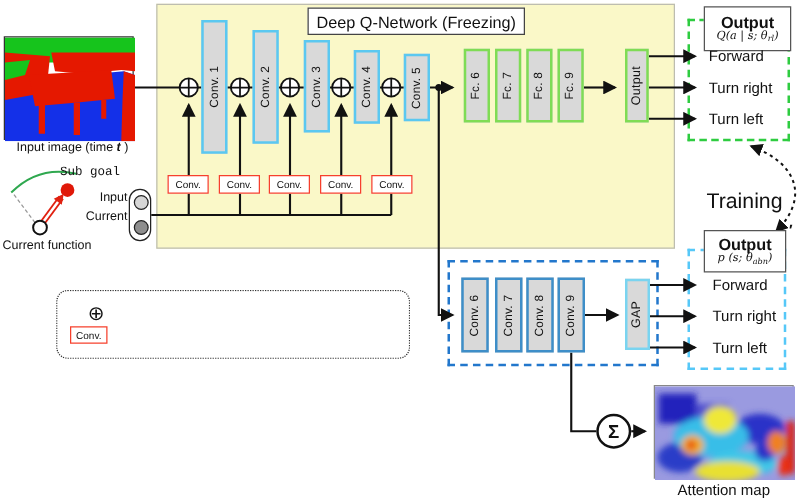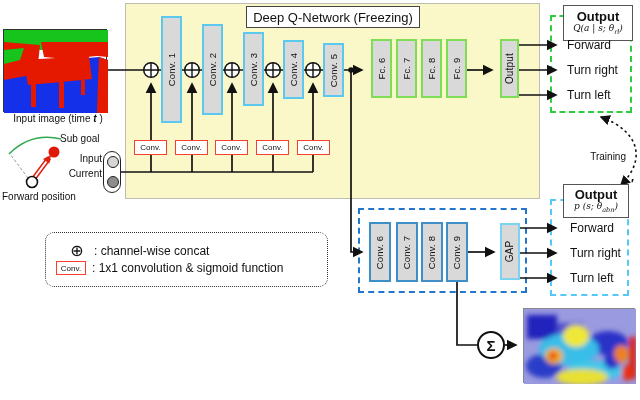--- a/index.html
+++ b/index.html
@@ -137,24 +137,24 @@
 
   <svg class="abs" style="left:5px;top:130px;" width="100" height="78" viewBox="0 0 100 78">
     <path d="M26,52 L5,24" stroke="#999" stroke-width="1" stroke-dasharray="3,2" fill="none"></path>
     <path d="M4,24 Q26,2 56,9" stroke="#2FA84F" stroke-width="1.6" fill="none"></path>
     <path d="M27,51 L44,28" stroke="#E02010" stroke-width="5"></path>
     <path d="M27,51 L44,28" stroke="#fff" stroke-width="2"></path>
     <path d="M46,25 L44.4,33.8 L38,29 Z" fill="#E02010"></path>
     <circle cx="49" cy="22" r="5.5" fill="#E01808"></circle>
     <circle cx="27" cy="52" r="5.5" fill="#fff" stroke="#111" stroke-width="1.6"></circle>
   </svg>
-  <div class="abs cap" style="left:60px;top:133px;">Sub goal</div>
+  <div class="abs cap" style="left:48px;top:133px;font-family:Liberation Mono, monospace;">Sub goal</div>
   <div class="abs cap" style="left:64px;top:153px;width:38px;text-align:right;">Input</div>
   <div class="abs cap" style="left:54px;top:168px;width:48px;text-align:right;">Current</div>
-  <div class="abs cap" style="left:2px;top:191px;">Forward position</div>
+  <div class="abs cap" style="left:2px;top:191px;">Current function</div>
 
   <div class="abs pill">
     <div class="c" style="top:4px;background:#D6D6D6;"></div>
     <div class="c" style="top:24px;background:#8E8E8E;"></div>
   </div>
 
   <div class="abs blk conv" style="left:161px;top:16px;height:107px;">
       <span class="vtext">Conv. 1</span>
     </div>
   <div class="abs blk conv" style="left:202px;top:24px;height:91px;">
@@ -203,21 +203,21 @@
     </div>
 
   <div class="abs outcard" style="left:563px;top:5px;width:70px;height:36px;">
     <span class="t">Output</span>
     <span class="formula"><span>Q(a | s; θ</span><sub>rl</sub><span>)</span></span>
   </div>
   <div class="abs action" style="left:567px;top:38px;">Forward</div>
   <div class="abs action" style="left:567px;top:63px;">Turn right</div>
   <div class="abs action" style="left:567px;top:88px;">Turn left</div>
 
-  <div class="abs" style="left:560px;top:151px;width:66px;text-align:right;font-size:10px;">Training</div>
+  <div class="abs" style="left:560px;top:151px;width:66px;text-align:right;font-size:17px;">Training</div>
 
   <div class="abs blk aconv" style="left:369px;">
       <span class="vtext">Conv. 6</span>
     </div>
   <div class="abs blk aconv" style="left:396px;">
       <span class="vtext">Conv. 7</span>
     </div>
   <div class="abs blk aconv" style="left:421px;">
       <span class="vtext">Conv. 8</span>
     </div>
@@ -260,27 +260,26 @@
         <ellipse cx="88" cy="52" rx="8" ry="8" fill="#2A32C8"></ellipse>
         <ellipse cx="30" cy="47" rx="9" ry="8" fill="#F0B028"></ellipse>
         <circle cx="29" cy="47" r="4" fill="#E84818"></circle>
         <ellipse cx="58" cy="68" rx="26" ry="8" fill="#E8E030"></ellipse>
         <ellipse cx="97" cy="45" rx="7" ry="9" fill="#F08020"></ellipse>
         <rect x="105" y="28" width="7" height="42" fill="#DC2010"></rect>
         <ellipse cx="103" cy="64" rx="5" ry="8" fill="#E83018"></ellipse>
       </g>
     </svg>
   </div>
+  <div class="abs" style="left:523px;top:385px;width:112px;text-align:center;font-size:12px;">Attention map</div>
 
   <div class="abs legend">
     <div class="leg-row" style="left:14px;top:8px;">
       <span class="oplus-glyph">⊕</span>
-      <span>: channel-wise concat</span>
     </div>
     <div class="leg-row" style="left:10px;top:28px;">
       <span class="redbox" style="width:30px;height:14px;margin-right:6px;">
           <span>Conv.</span>
         </span>
-      <span>: 1x1 convolution &amp; sigmoid function</span>
     </div>
   </div>
 
 </div>
 
 </body></html>

